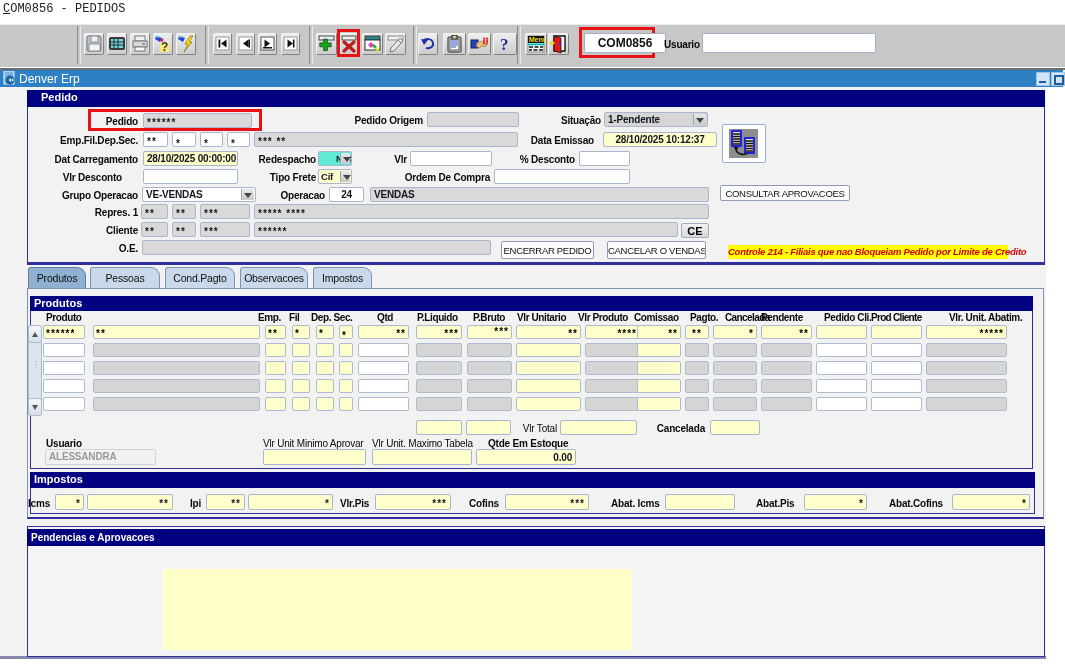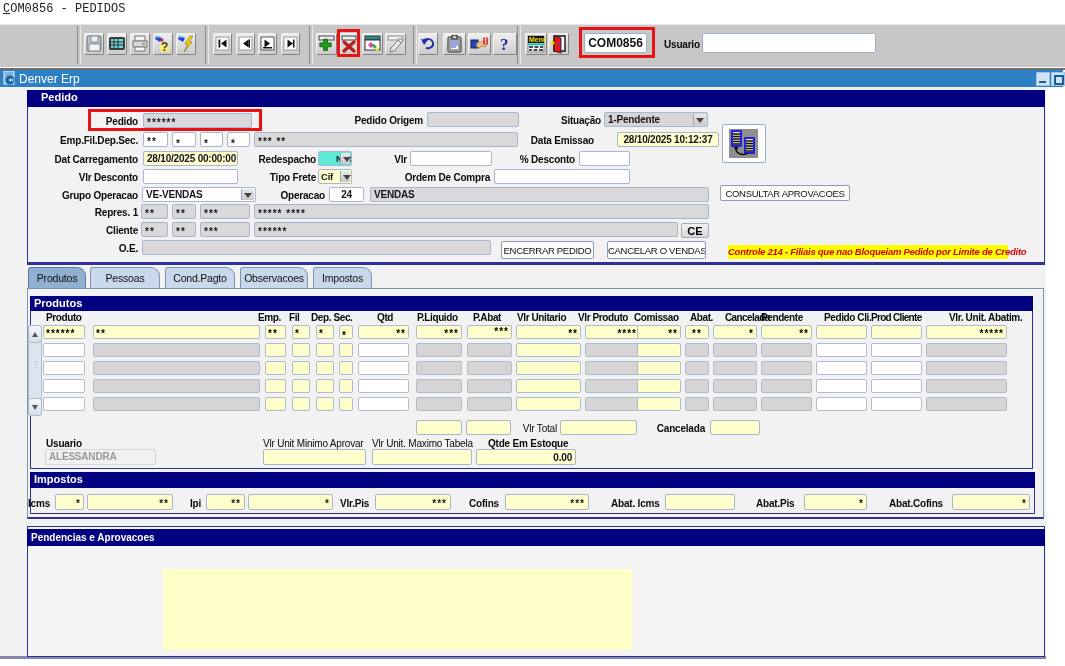--- a/index.html
+++ b/index.html
@@ -139,21 +139,21 @@
       <path d="M3 13h4M8.5 13h4M14 13h3M3 16h3M7.5 16h4M13 16h4" stroke="#111" stroke-width="1.6"></path>
     </svg></div>
 <div class="tb" style="left:548px;width:21px;"><svg width="19" height="20" viewBox="0 0 19 20">
       <path d="M5 2h11v15H5z" fill="#fff" stroke="#111" stroke-width="1.4"></path>
       <path d="M5 2l7 2v15l-7-2z" fill="#e01818" stroke="#111" stroke-width="0.8"></path>
       <rect x="10" y="9" width="1.5" height="2.5" fill="#3a3afa"></rect>
       <path d="M1 9h4M3 7l2 2-2 2" stroke="#e8d800" stroke-width="1.4" fill="none"></path>
     </svg></div>
 
 <div class="ab" style="left:579px;top:27px;width:76px;height:31px;border:3px solid #e81214;box-sizing:border-box;"></div>
-<div class="ab" style="left:584px;top:33px;width:63px;height:20px;background:#fff;border:1px solid #9fb0c4;border-radius:2px;box-sizing:border-box;font:bold 12px 'Liberation Sans',sans-serif;text-align:center;line-height:19px;color:#111;">COM0856</div>
+<div class="ab" style="left:584px;top:33px;width:82px;height:20px;background:#fff;border:1px solid #9fb0c4;border-radius:2px;box-sizing:border-box;font:bold 12px 'Liberation Sans',sans-serif;text-align:center;line-height:19px;color:#111;">COM0856</div>
 <div class="lbl" style="left:664px;top:38px;">Usuario</div>
 <div class="ab" style="left:702px;top:33px;width:174px;height:20px;background:#fff;border:1px solid #9fb0c4;border-radius:2px;box-sizing:border-box;"></div>
 
 <div class="ab" style="left:0;top:68px;width:1065px;height:2px;background:#6d6d6d;"></div>
 <div class="ab" style="left:0;top:70px;width:1063px;height:17px;background:#2e80c4;"></div>
 <svg class="ab" style="left:3px;top:71px;" width="14" height="15" viewBox="0 0 14 15">
     <rect x="1" y="0" width="10" height="13" fill="#7fb2dd" stroke="#e8f2fa" stroke-width="1"></rect>
     <circle cx="7" cy="9" r="4.5" fill="#1565a8"></circle>
     <path d="M4.5 9l2-2v4zM9.5 9l-2-2v4z" fill="#fff" transform="translate(1.2,0)"></path>
   </svg>
@@ -180,21 +180,21 @@
 <div class="lbl tr" style="left:491px;top:114px;width:110px;">Situação</div>
 <div class="dd" style="left:604px;top:112px;width:104px;background:#d6d6d6;">1-Pendente<span class="da"></span></div>
 
 <div class="lbl tr" style="left:28px;top:134px;width:110px;">Emp.Fil.Dep.Sec.</div>
 <div class="f fw" style="left:143px;top:132px;width:25px;"><span class="ast">**</span></div>
 <div class="f fw" style="left:172px;top:132px;width:24px;"><span class="ast" style="position:relative;top:4px;">*</span></div>
 <div class="f fw" style="left:200px;top:132px;width:23px;"><span class="ast" style="position:relative;top:4px;">*</span></div>
 <div class="f fw" style="left:227px;top:132px;width:23px;"><span class="ast" style="position:relative;top:4px;">*</span></div>
 <div class="f fg" style="left:254px;top:132px;width:264px;"><span class="ast">*** **</span></div>
 <div class="lbl tr" style="left:484px;top:134px;width:110px;">Data Emissao</div>
-<div class="f fy" style="left:617px;top:132px;width:102px;text-align:center;">28/10/2025 10:12:37</div>
+<div class="f fy" style="left:603px;top:132px;width:114px;text-align:center;">28/10/2025 10:12:37</div>
 
 <div class="ab" style="left:722px;top:124px;width:44px;height:39px;background:#fff;border:1px solid #97aecd;border-radius:2px;box-sizing:border-box;"></div>
 <svg class="ab" style="left:729px;top:129px;" width="29" height="29" viewBox="0 0 29 29">
     <rect width="29" height="29" fill="#8e8e8e"></rect>
     <rect x="2" y="1" width="11" height="17" fill="#2222dd" rx="1"></rect>
     <rect x="4" y="3" width="7" height="13" fill="#e8e4c8"></rect>
     <path d="M4 5h7M4 7.5h7M4 10h7M4 12.5h7M4 15h7" stroke="#111" stroke-width="1.6"></path>
     <rect x="15" y="8" width="11" height="17" fill="#2222dd" rx="1"></rect>
     <rect x="17" y="10" width="7" height="13" fill="#e8e4c8"></rect>
     <path d="M17 12h7M17 14.5h7M17 17h7M17 19.5h7M17 22h7" stroke="#111" stroke-width="1.6"></path>
@@ -204,21 +204,21 @@
 
 <div class="lbl tr" style="left:28px;top:153px;width:110px;text-align:right;">Dat Carregamento</div>
 <div class="f fy" style="left:143px;top:151px;width:95px;text-align:center;">28/10/2025 00:00:00</div>
 <div class="lbl tr" style="left:206px;top:153px;width:110px;">Redespacho</div>
 <div class="dd fy" style="left:318px;top:151px;width:34px;background:#5eead4;padding-left:17px;font-size:9px;">NAO<span class="da" style="width:9px;"></span></div>
 <div class="lbl tr" style="left:295px;top:153px;width:110px;padding-left:28px;">Vlr Frete</div>
 <div class="f fw" style="left:410px;top:151px;width:82px;"></div>
 <div class="lbl tr" style="left:465px;top:153px;width:110px;">% Desconto</div>
 <div class="f fw" style="left:579px;top:151px;width:51px;"></div>
 
-<div class="lbl tr" style="left:28px;top:171px;width:110px;">Vlr Desconto</div>
+<div class="lbl tr" style="left:12px;top:171px;width:110px;">Vlr Desconto</div>
 <div class="f fw" style="left:143px;top:169px;width:95px;"></div>
 <div class="lbl tr" style="left:206px;top:171px;width:110px;">Tipo Frete</div>
 <div class="dd fy" style="left:318px;top:169px;width:34px;background:#ffffcc;padding-left:2px;font-size:9.5px;">Cif<span class="da" style="width:9px;"></span></div>
 <div class="lbl tr" style="left:380px;top:171px;width:110px;">Ordem De Compra</div>
 <div class="f fw" style="left:494px;top:169px;width:136px;"></div>
 
 <div class="lbl tr" style="left:28px;top:189px;width:110px;">Grupo Operacao</div>
 <div class="dd fw" style="left:142px;top:187px;width:114px;background:#fff;">VE-VENDAS<span class="da"></span></div>
 <div class="lbl tr" style="left:215px;top:189px;width:110px;">Operacao</div>
 <div class="f fw" style="left:329px;top:187px;width:35px;text-align:center;">24</div>
@@ -254,25 +254,25 @@
 <div class="ab" style="left:27px;top:288px;width:1017px;height:231px;border:1px solid #7e93ad;border-bottom:2px solid #30309a;background:#f2f2f2;box-sizing:border-box;"></div>
 
 <div class="ab" style="left:30px;top:296px;width:1003px;height:173px;border:1px solid #30309a;background:#f2f2f2;box-sizing:border-box;"></div>
 <div class="nv" style="left:30px;top:296px;width:1003px;height:15px;"><span style="margin-left:4px;">Produtos</span></div>
 <div class="hd" style="left:46px;">Produto</div>
 <div class="hd" style="left:258px;">Emp.</div>
 <div class="hd" style="left:289px;">Fil</div>
 <div class="hd" style="left:311px;">Dep. Sec.</div>
 <div class="hd" style="left:377px;">Qtd</div>
 <div class="hd" style="left:417px;">P.Liquido</div>
-<div class="hd" style="left:473px;">P.Abat</div>
+<div class="hd" style="left:473px;">P.Bruto</div>
 <div class="hd" style="left:517px;">Vlr Unitario</div>
 <div class="hd" style="left:578px;">Vlr Produto</div>
 <div class="hd" style="left:634px;">Comissao</div>
-<div class="hd" style="left:690px;">Abat.</div>
+<div class="hd" style="left:690px;">Pagto.</div>
 <div class="hd" style="left:725px;letter-spacing:-0.6px;">Cancelada</div>
 <div class="hd" style="left:761px;">Pendente</div>
 <div class="hd" style="left:780px;margin-left:44px;">Pedido Cli.</div>
 <div class="hd" style="left:871px;letter-spacing:-0.7px;">Prod Cliente</div>
 <div class="hd" style="left:921px;letter-spacing:-0.35px;padding-left:28px;">Vlr. Unit. Abatim.</div>
 
 <div class="ab" style="left:28px;top:325px;width:14px;height:91px;background:#dde4ee;border:1px solid #aebccf;border-radius:3px;box-sizing:border-box;"></div>
 <div class="ab" style="left:28px;top:325px;width:14px;height:18px;background:linear-gradient(#f5f7fa,#d7dfe9);border:1px solid #aebccf;border-radius:3px;box-sizing:border-box;">
     <div style="position:absolute;left:3px;top:6px;border:3.5px solid transparent;border-bottom:5px solid #555;margin-top:-3px;"></div>
   </div>

